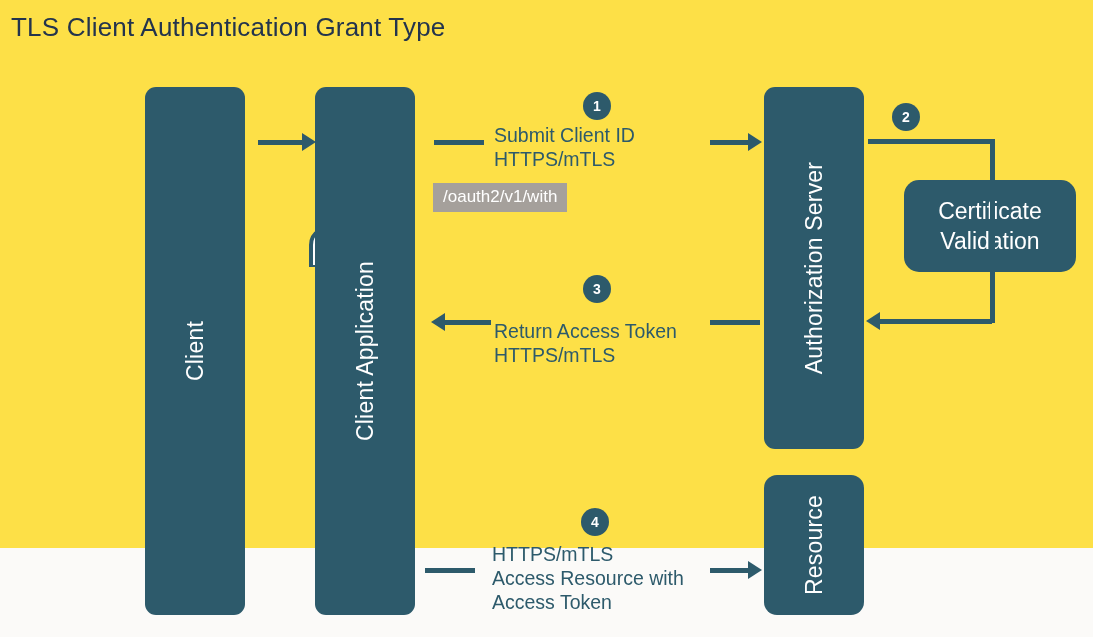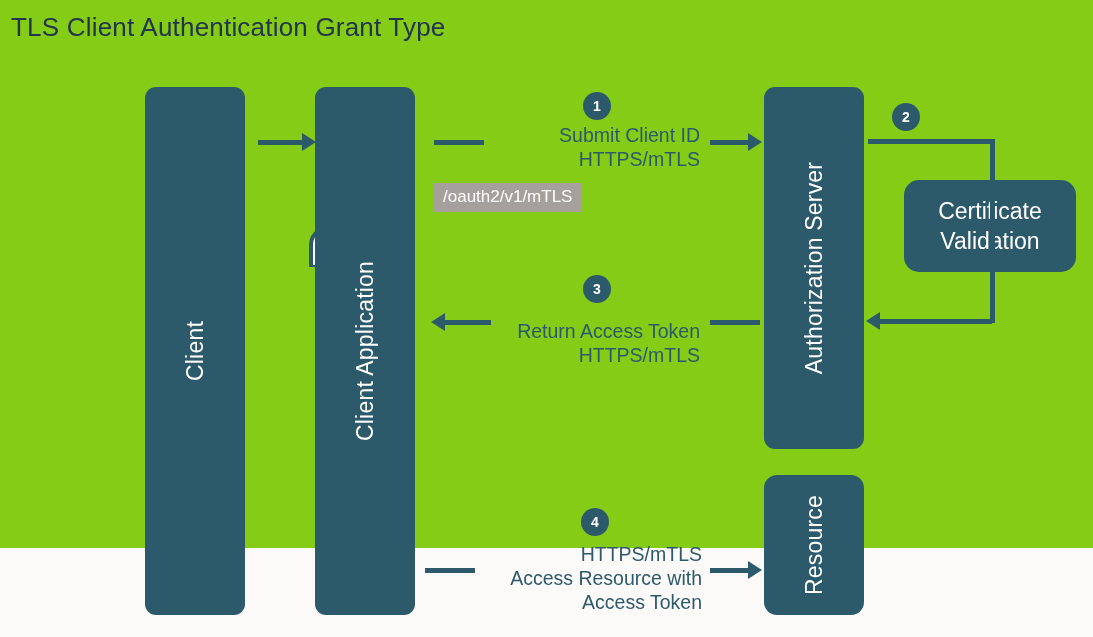--- a/index.html
+++ b/index.html
@@ -10,21 +10,21 @@
     width: 1093px;
     height: 637px;
     background: #fbfaf8;
     font-family: "Liberation Sans", sans-serif;
     overflow: hidden;
   }
   #canvas {
     position: relative;
     width: 1093px;
     height: 548px;
-    background: #84cc16;
+    background: #fde047;
   }
 
   
   #page-title {
     position: absolute;
     left: 11px;
     top: 12px;
     font-size: 26px;
     color: #23344d;
     letter-spacing: 0.2px;
@@ -74,21 +74,21 @@
     position: absolute;
     left: 160px;
     top: 96px;
     width: 70px;
     height: 84px;
   }
 
   
   .step-text {
     position: absolute;
-    text-align: right;
+    text-align: left;
     color: #2d5a6b;
     font-size: 19.5px;
     line-height: 1.22;
     white-space: pre-line;
   }
   #step1-text { left: 494px; top: 124px; width: 206px; }
   #step3-text { left: 494px; top: 320px; width: 206px; }
   #step4-text { left: 492px; top: 543px; width: 210px; }
 
   
@@ -201,21 +201,21 @@
 
   <div class="hline" id="conn-client-to-app-line"></div>
   <div class="arrow-r" id="conn-client-to-app-arrow"></div>
 
   <div class="hline" id="conn-step1-stub"></div>
   <div class="hline" id="conn-step1-line"></div>
   <div class="arrow-r" id="conn-step1-arrow"></div>
   <div class="badge" id="badge-1">1</div>
   <div class="step-text" id="step1-text">Submit Client ID
 HTTPS/mTLS</div>
-  <div id="url-chip">/oauth2/v1/mTLS</div>
+  <div id="url-chip">/oauth2/v1/with</div>
 
   <div class="hline" id="conn-step2-top-line"></div>
   <div class="vline" id="conn-step2-right-line"></div>
   <div class="hline" id="conn-step2-bottom-line"></div>
   <div class="arrow-l" id="conn-step2-arrow"></div>
   <div class="badge" id="badge-2">2</div>
 
   <div class="hline" id="conn-step3-stub"></div>
   <div class="hline" id="conn-step3-line"></div>
   <div class="arrow-l" id="conn-step3-arrow"></div>

